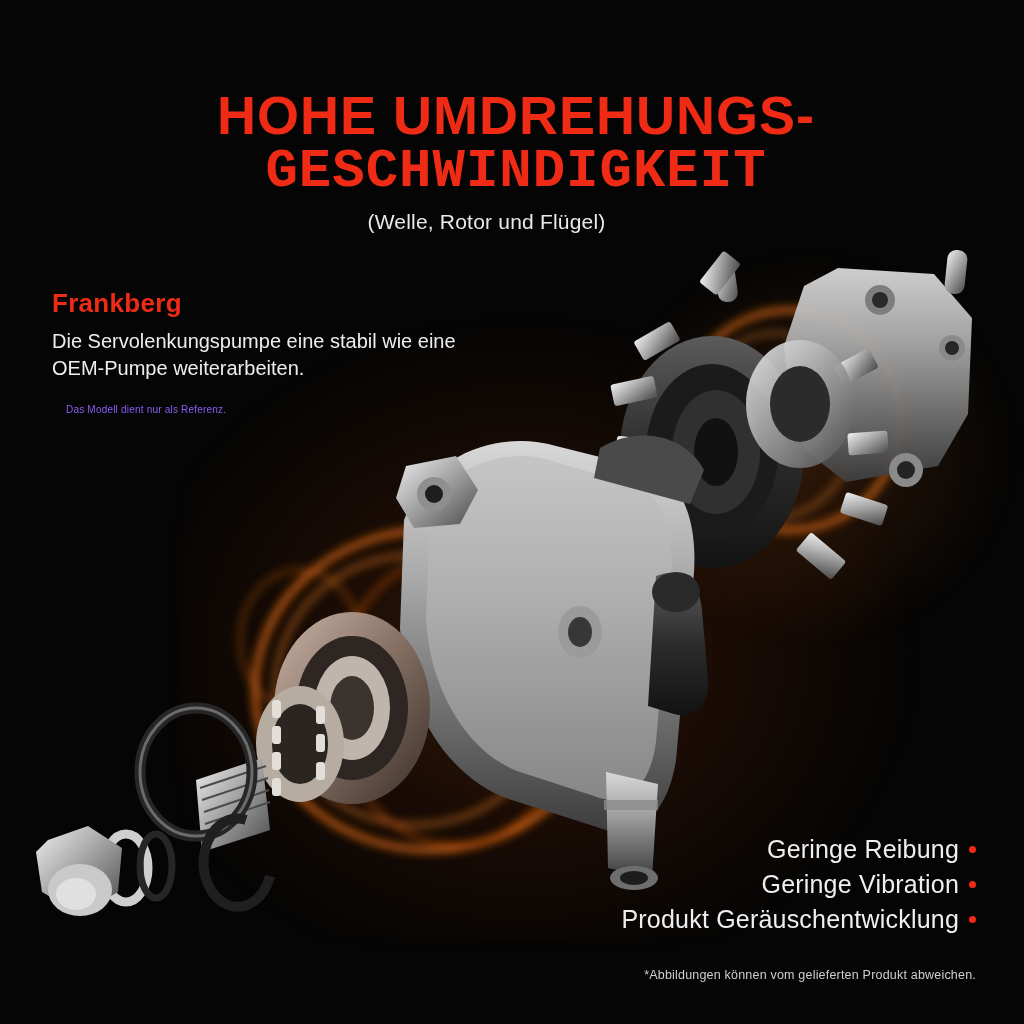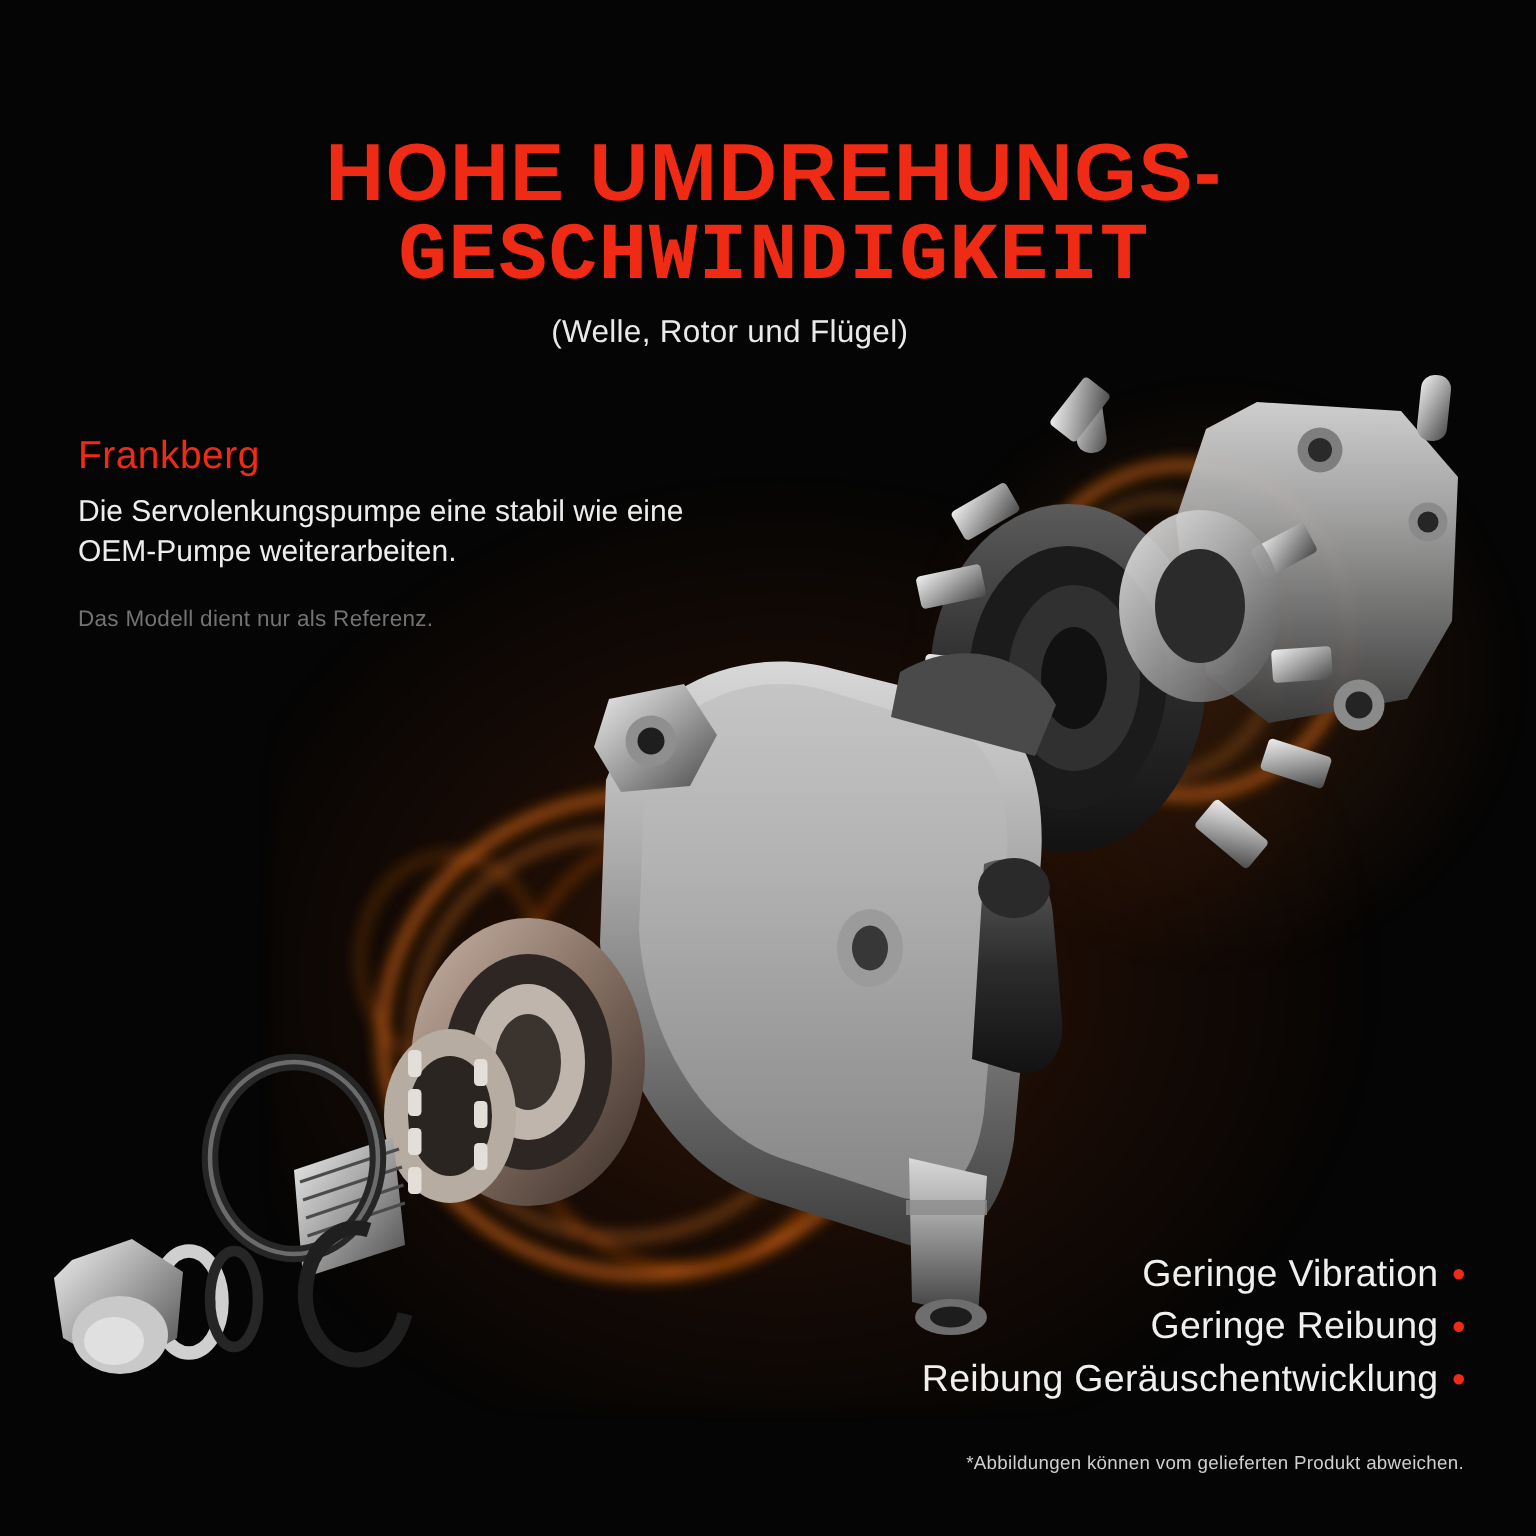--- a/index.html
+++ b/index.html
@@ -64,40 +64,40 @@
     color: #e9e9e9;
     letter-spacing: 0.2px;
   }
 
   
   .brand {
     position: absolute;
     left: 52px;
     top: 288px;
     font-size: 26px;
-    font-weight: 400;
+    font-weight: 700;
     color: #ef2b16;
     letter-spacing: 0.3px;
   }
   .desc {
     position: absolute;
     left: 52px;
     top: 328px;
     width: 430px;
     font-size: 20px;
     line-height: 1.33;
     color: #ededed;
   }
   .note {
     position: absolute;
-    left: 52px;
+    left: 66px;
     top: 404px;
     width: 420px;
-    font-size: 15px;
-    color: #737373;
+    font-size: 10px;
+    color: #8b5cf6;
     letter-spacing: 0.2px;
   }
 
   
   .bullets {
     position: absolute;
     right: 48px;
     bottom: 84px;
     text-align: right;
   }
@@ -300,28 +300,28 @@
   </div>
 
   <div class="subhead">(Welle, Rotor und Flügel)</div>
 
   <div class="brand">Frankberg</div>
   <div class="desc">Die Servolenkungspumpe eine stabil wie eine OEM-Pumpe weiterarbeiten.</div>
   <div class="note">Das Modell dient nur als Referenz.</div>
 
   <div class="bullets">
     <div class="bullet-row">
+      <span class="bullet-text">Geringe Reibung</span>
+      <span class="bullet-dot"></span>
+    </div>
+    <div class="bullet-row">
       <span class="bullet-text">Geringe Vibration</span>
       <span class="bullet-dot"></span>
     </div>
     <div class="bullet-row">
-      <span class="bullet-text">Geringe Reibung</span>
-      <span class="bullet-dot"></span>
-    </div>
-    <div class="bullet-row">
-      <span class="bullet-text">Reibung Geräuschentwicklung</span>
+      <span class="bullet-text">Produkt Geräuschentwicklung</span>
       <span class="bullet-dot"></span>
     </div>
   </div>
 
   <div class="disclaimer">*Abbildungen können vom gelieferten Produkt abweichen.</div>
 
 </div>
 
 </body></html>

